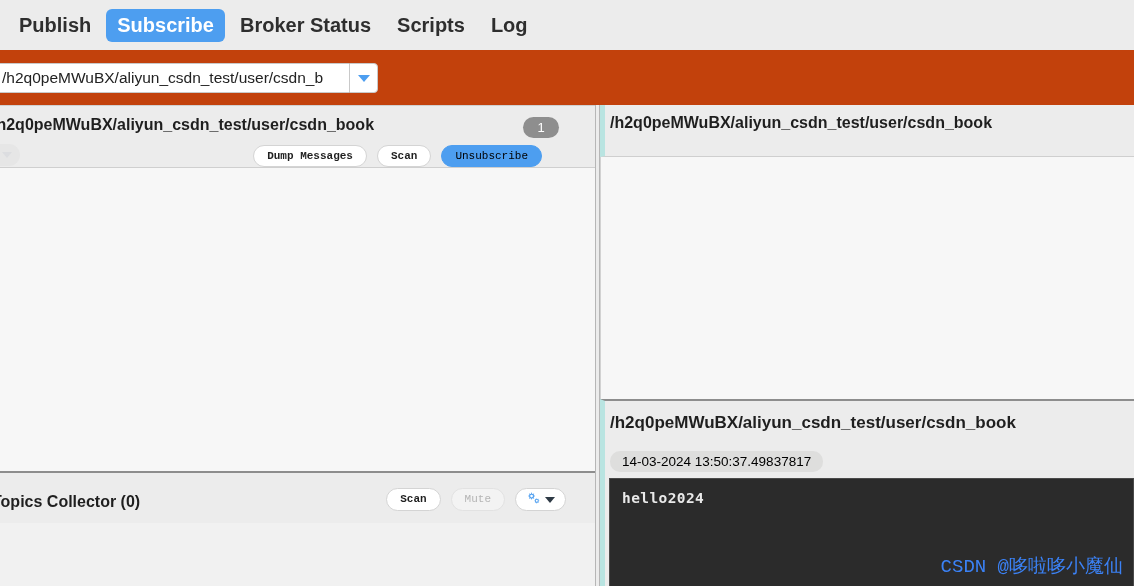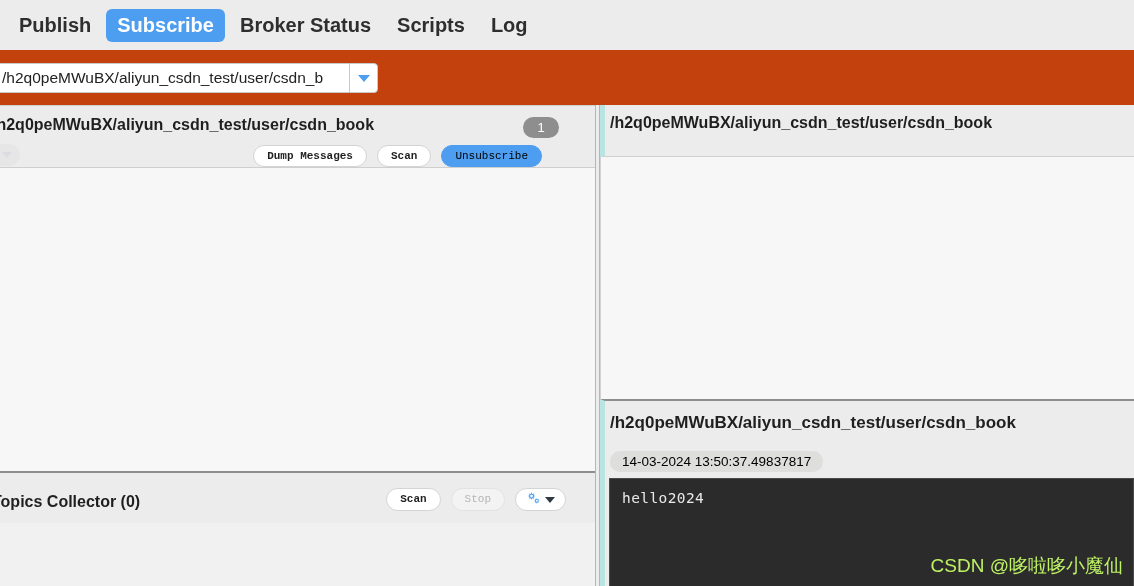--- a/index.html
+++ b/index.html
@@ -316,31 +316,31 @@
     left: 4px; top: 77px;
     width: 525px; height: 110px;
     background: #2b2b2b;
     border: 1px solid #4a4a4a;
     overflow: hidden;
   }
   .payload-text {
     position: absolute;
     left: 12px; top: 11px;
     font-family: "DejaVu Sans Mono", monospace;
-    font-weight: normal;
+    font-weight: bold;
     font-size: 14.5px;
     color: #e9e9e9;
     letter-spacing: 0.4px;
   }
   .watermark {
     position: absolute;
     right: 10px; bottom: 8px;
-    font-family: Liberation Sans, sans-serif;
+    font-family: Liberation Mono, monospace;
     font-size: 19px;
-    color: #bef264;
+    color: #3b82f6;
     white-space: nowrap;
   }
 </style>
 </head>
 <body>
 
 <div id="app">
 
   <div class="tabbar">
     <div class="tab">Publish</div>
@@ -376,21 +376,21 @@
         <div class="pill primary">Unsubscribe</div>
       </div>
     </div>
 
     <div class="left-body"></div>
 
     <div class="collector">
       <div class="collector-title">Topics Collector (0)</div>
       <div class="collector-actions">
         <div class="pill">Scan</div>
-        <div class="pill disabled">Stop</div>
+        <div class="pill disabled">Mute</div>
         <div class="gear-btn">
           <svg class="gear-icon" width="17" height="15" viewBox="0 0 17 15">
             <g fill="#4d9ef0">
               <path d="M6.3 0.6l0.55 0 0.2 1.05 0.9 0.37 0.88-0.6 0.4 0.4-0.6 0.88 0.37 0.9 1.05 0.2 0 0.55-1.05 0.2-0.37 0.9 0.6 0.88-0.4 0.4-0.88-0.6-0.9 0.37-0.2 1.05-0.55 0-0.2-1.05-0.9-0.37-0.88 0.6-0.4-0.4 0.6-0.88-0.37-0.9-1.05-0.2 0-0.55 1.05-0.2 0.37-0.9-0.6-0.88 0.4-0.4 0.88 0.6 0.9-0.37z"></path>
               <circle cx="6.57" cy="4.05" r="1.35" fill="#ffffff"></circle>
               <path d="M11.6 6.2l0.42 0 0.16 0.8 0.68 0.28 0.67-0.46 0.3 0.3-0.46 0.67 0.28 0.68 0.8 0.16 0 0.42-0.8 0.16-0.28 0.68 0.46 0.67-0.3 0.3-0.67-0.46-0.68 0.28-0.16 0.8-0.42 0-0.16-0.8-0.68-0.28-0.67 0.46-0.3-0.3 0.46-0.67-0.28-0.68-0.8-0.16 0-0.42 0.8-0.16 0.28-0.68-0.46-0.67 0.3-0.3 0.67 0.46 0.68-0.28z"></path>
               <circle cx="11.81" cy="8.83" r="1.02" fill="#ffffff"></circle>
             </g>
           </svg>
           <span class="caret-small"></span>

